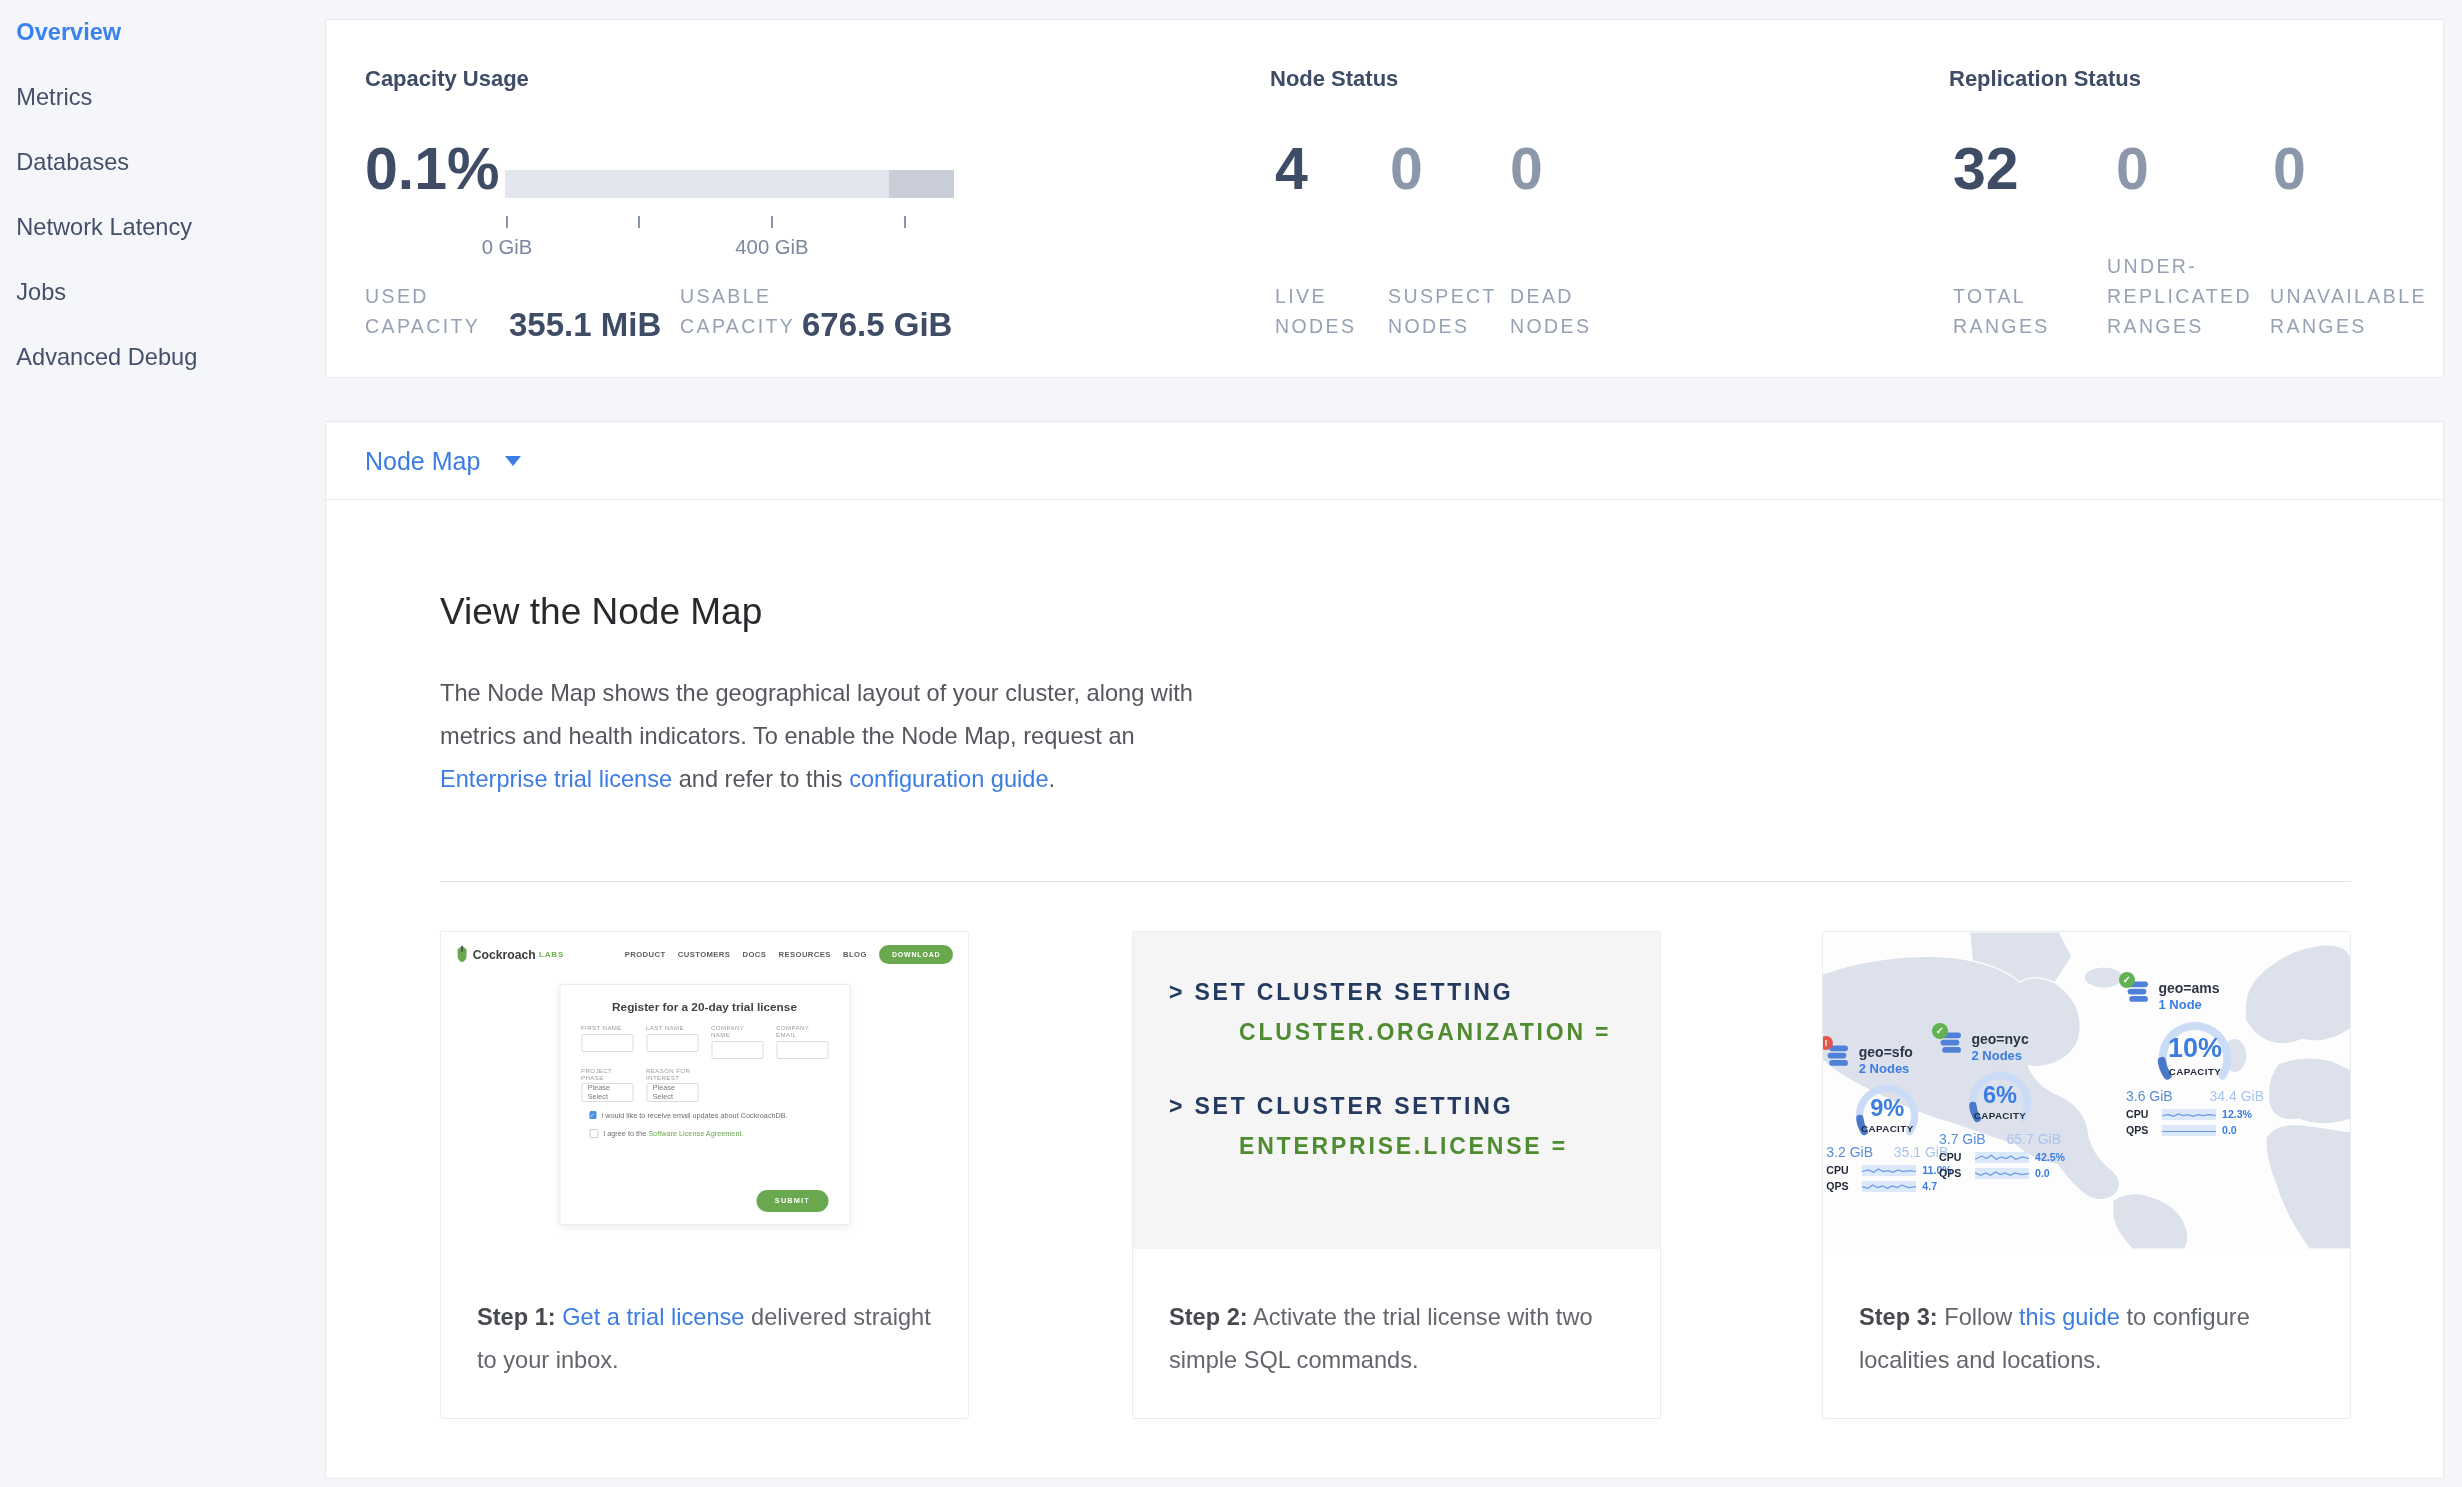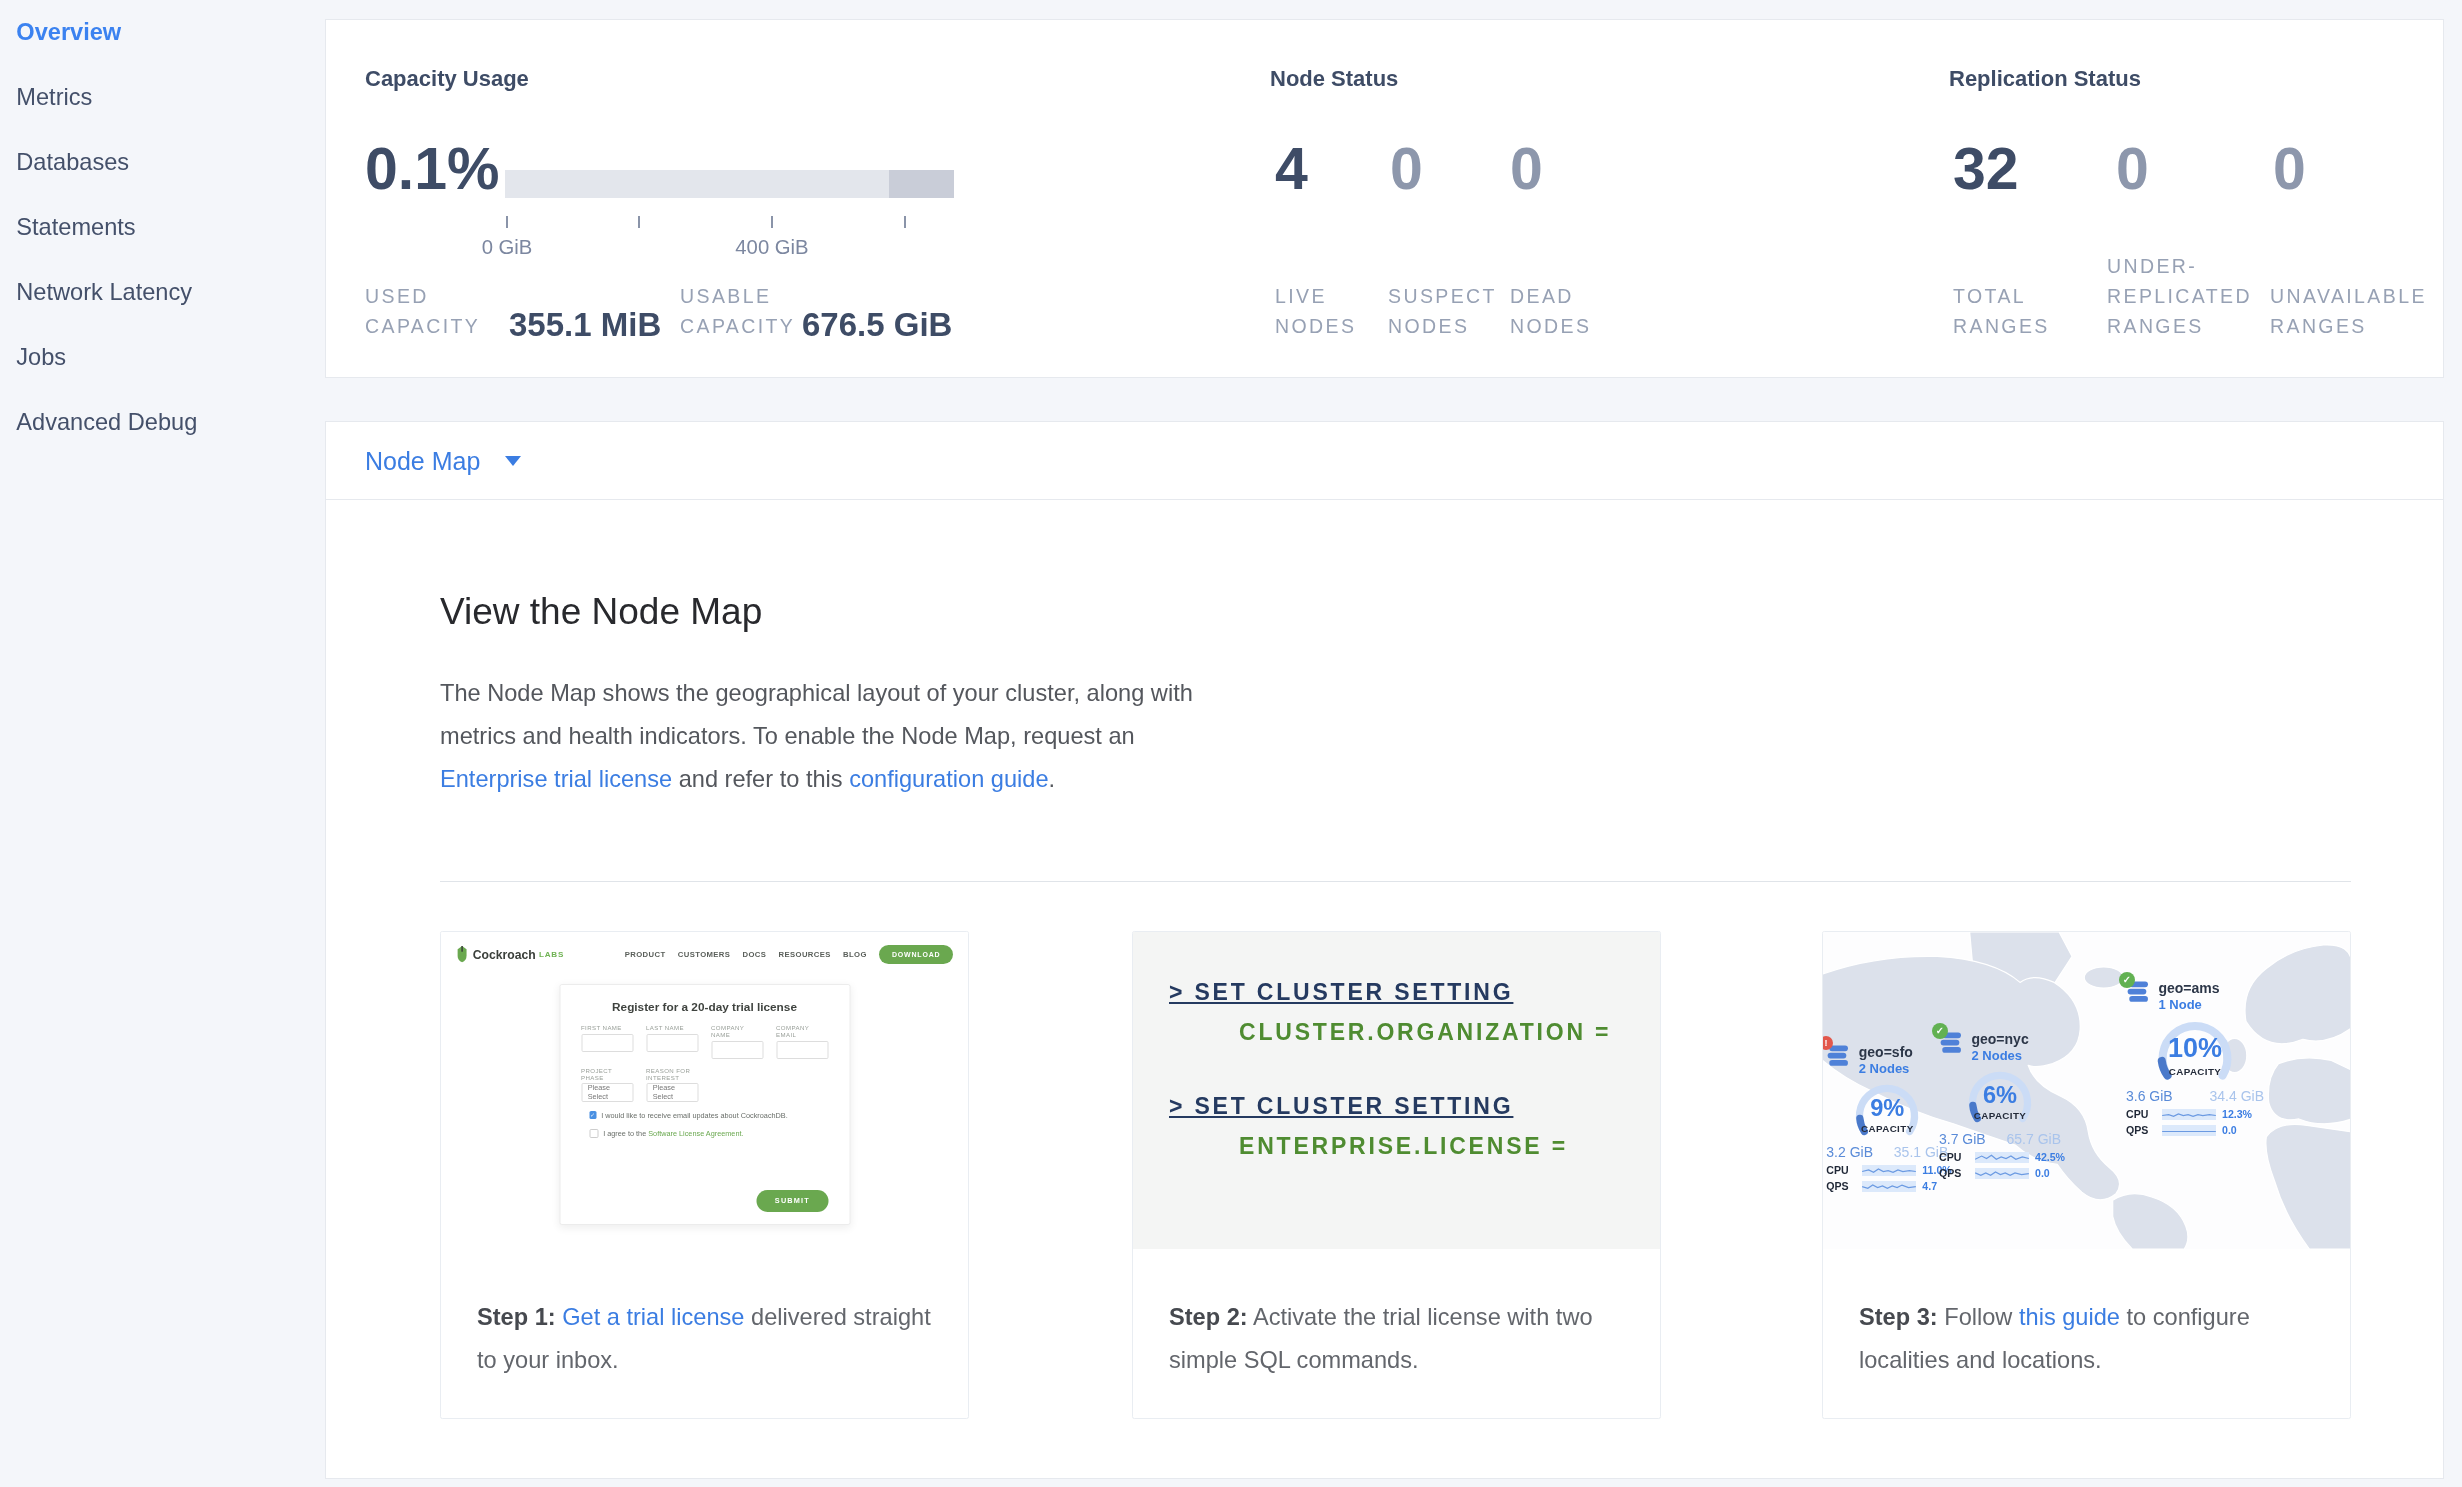--- a/index.html
+++ b/index.html
@@ -42,21 +42,21 @@
 
   
   .card{position:absolute;top:431px;width:529px;height:488px;background:#fff;border:0.8px solid #e9edf2;border-radius:2.4px;box-sizing:border-box;overflow:hidden;}
   .card1{left:114px;} .card2{left:806px;} .card3{left:1496px;}
   .caption{position:absolute;top:317px;left:0;right:0;padding:47px 36px 0;font-size:23.6px;line-height:43px;color:#63666c;}
   .caption .prefix{font-weight:700;color:#46494f;}
   .caption .cap-link{color:#3b7de2;margin-left:6.5px;cursor:pointer;}
 
   
   .code-area{height:317px;background:#f4f5f4;box-sizing:border-box;padding:47px 0 0 36px;}
-  .code-line{font-size:23px;font-weight:700;letter-spacing:2.8px;color:#253a60;text-decoration:underline;}
+  .code-line{font-size:23px;font-weight:700;letter-spacing:2.8px;color:#253a60;}
   .code-arg{font-size:23px;font-weight:700;letter-spacing:2.8px;color:#4f8c31;margin:13px 0 0 70px;}
   .code-gap{height:47px;}
 
   
   .shot-area{height:317px;position:relative;background:#fff;}
   .site-header{position:absolute;top:8.1px;left:14.6px;right:14.6px;height:29px;display:flex;align-items:center;}
   .logo-ico{width:12.2px;height:16.3px;margin-right:4.9px;}
   .logo-word{font-size:12.2px;font-weight:700;color:#3a3f3a;}
   .logo-suffix{font-size:8.1px;font-weight:700;color:#6fb253;margin-left:3.3px;letter-spacing:0.8px;}
   .site-nav{margin-left:auto;display:flex;gap:12.2px;font-size:7.7px;font-weight:700;letter-spacing:0.4px;color:#5a5f5a;}
@@ -109,23 +109,20 @@
   <div class="side-item active">
       <span>Overview</span>
     </div>
   <div class="side-item">
       <span>Metrics</span>
     </div>
   <div class="side-item">
       <span>Databases</span>
     </div>
   <div class="side-item">
-      <span>Statements</span>
-    </div>
-  <div class="side-item">
       <span>Network Latency</span>
     </div>
   <div class="side-item">
       <span>Jobs</span>
     </div>
   <div class="side-item">
       <span>Advanced Debug</span>
     </div>
 </div>
 

